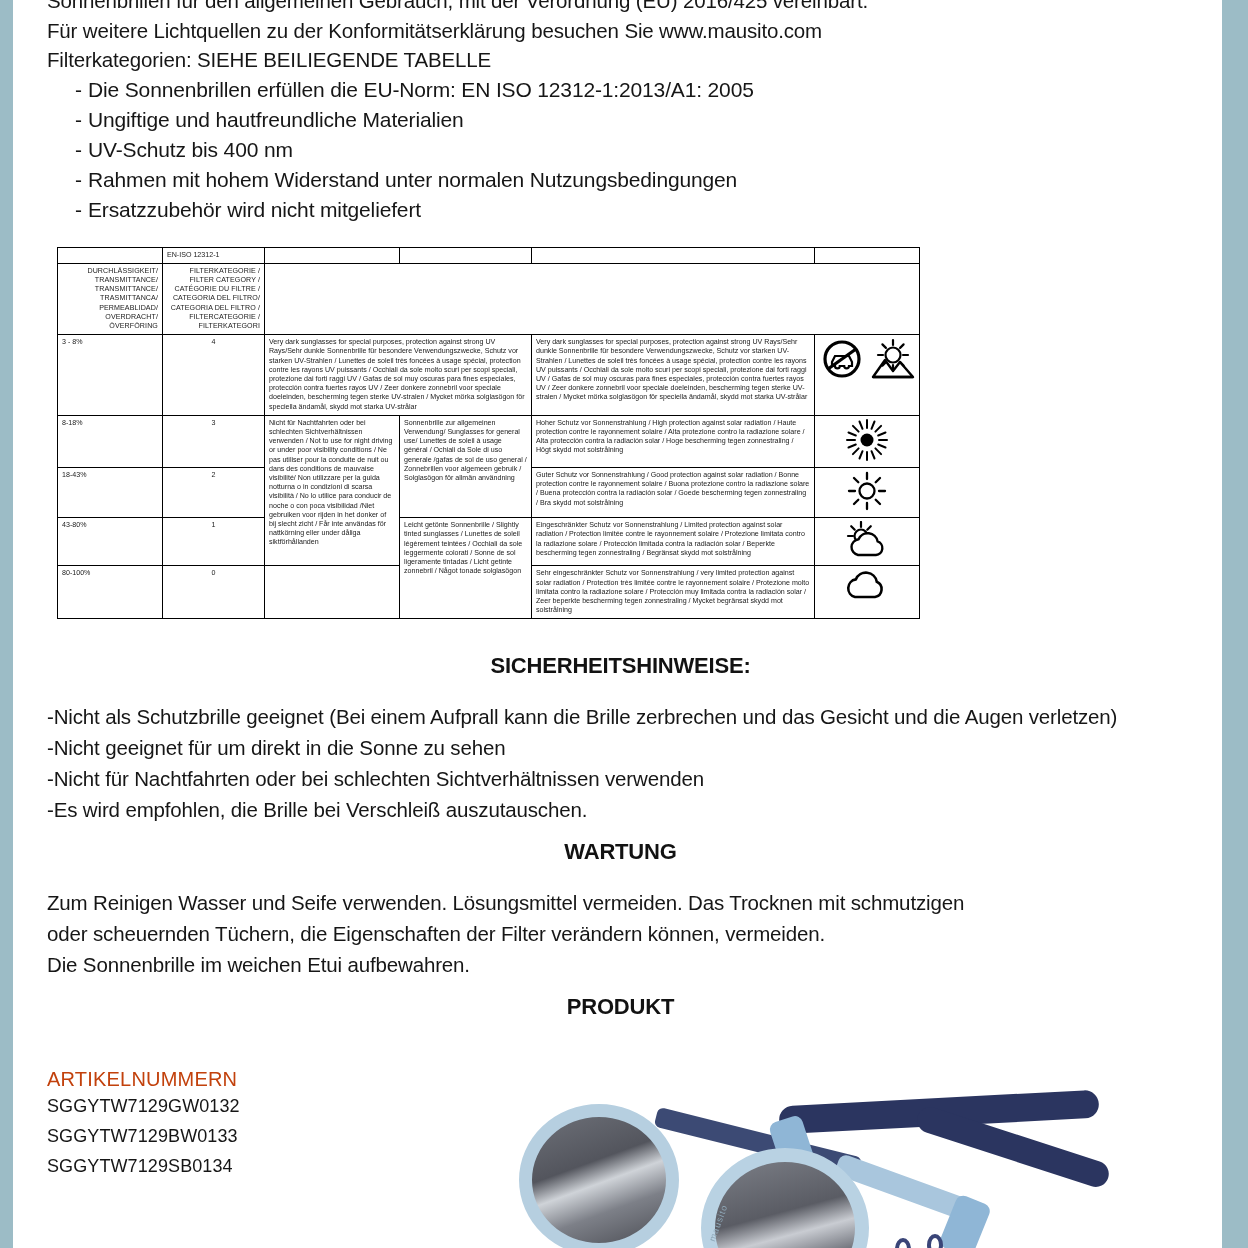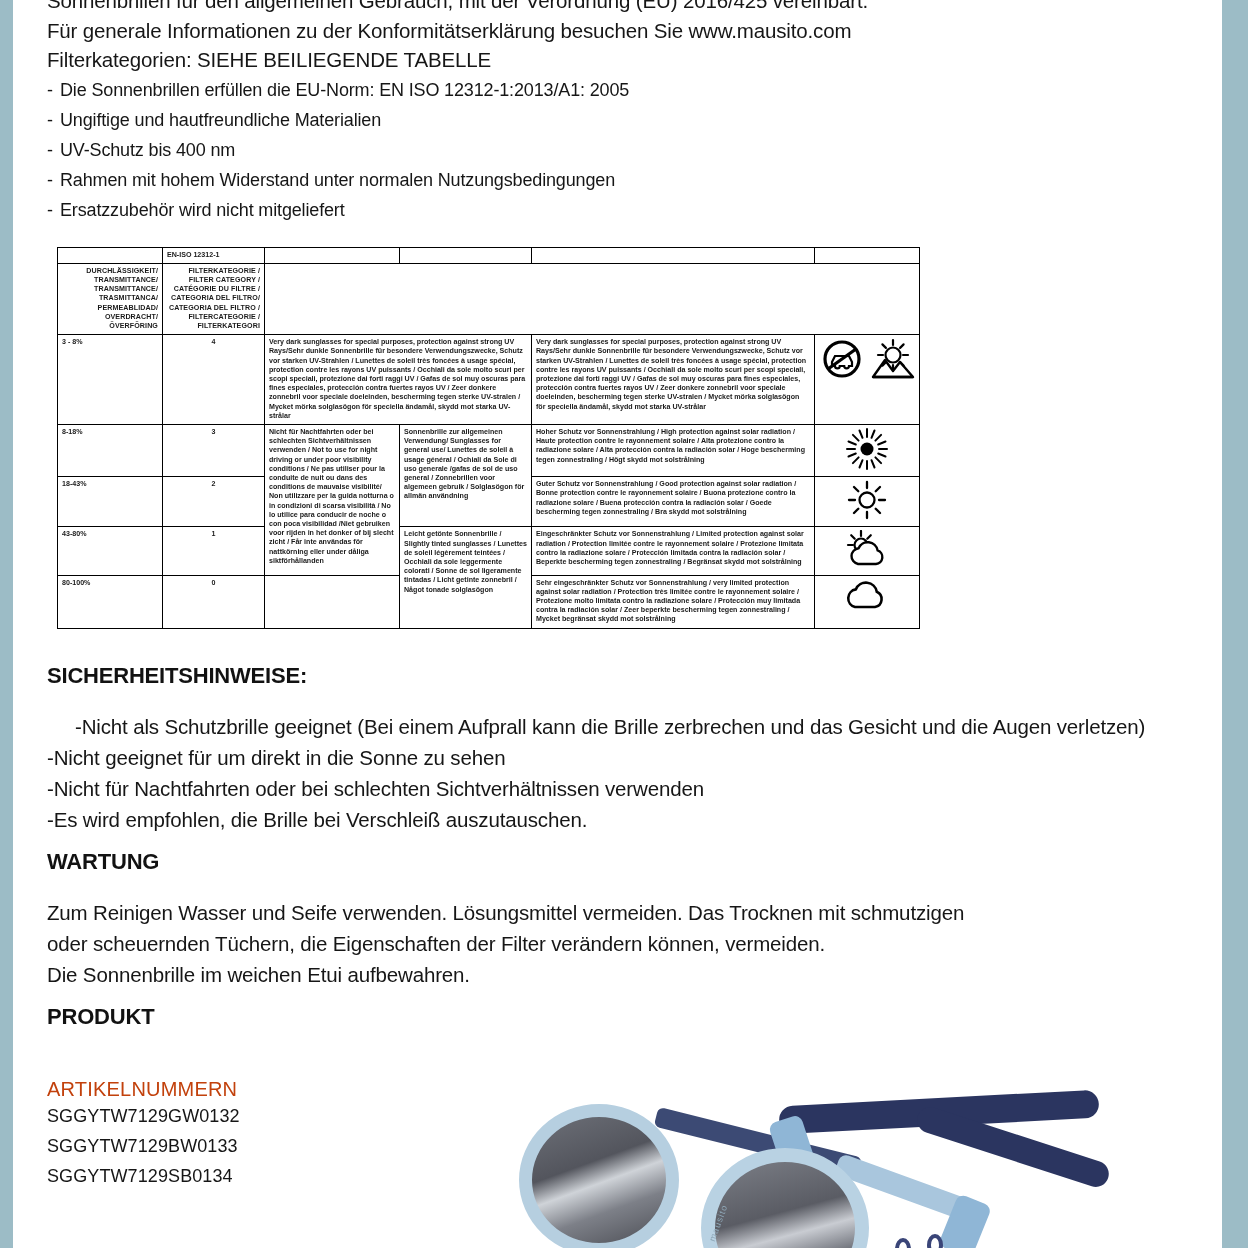--- a/index.html
+++ b/index.html
@@ -25,42 +25,43 @@
   
   .intro-line {
     font-size: 20.5px;
     line-height: 29.5px;
     color: #161616;
     white-space: nowrap;
     letter-spacing: -0.15px;
   }
   .intro-line.clipped { margin-top: -14px; }
   .bullet-line {
-    font-size: 18px;
+    font-size: 21px;
     line-height: 30px;
     color: #161616;
     white-space: nowrap;
     letter-spacing: -0.15px;
+    margin-left: 28px;
   }
   .bullet-line .dash { display:inline-block; width:13px; }
 
   
   .table-wrap { margin-top: 22px; margin-left: 10px; }
   table.filter {
     border-collapse: collapse;
     width: 862px;
     table-layout: fixed;
   }
   table.filter td {
     border: 1.6px solid #000;
     vertical-align: top;
     padding: 3px 4px;
     font-size: 7.1px;
     line-height: 9.2px;
-    font-weight: bold;
+    font-weight: normal;
     color: #1a1a1a;
   }
   td.nob { border: none; }
   td.head-std {
     font-size: 10.2px;
     font-weight: bold;
     vertical-align: middle;
     padding: 6px 6px;
   }
   td.hdr {
@@ -85,32 +86,33 @@
   td.icon { text-align: center; vertical-align: middle; padding: 2px; }
   .icon-row { display:flex; align-items:center; justify-content:center; gap:4px; }
 
   
   h2.sect {
     font-size: 22px;
     font-weight: bold;
     color: #121212;
     margin: 0;
     letter-spacing: -0.2px;
+    text-align: center;
   }
   .sect-gap-lg { height: 34px; }
   .sect-gap-md { height: 22px; }
   .sect-gap-sm { height: 14px; }
   .body-line {
     font-size: 20.5px;
     line-height: 31px;
     color: #161616;
     white-space: nowrap;
     letter-spacing: -0.15px;
   }
-  .body-line.wrapit { white-space: normal; margin-left: 28px; }
+  .body-line.wrapit { white-space: normal; }
 
   
   .art-head {
     font-size: 20px;
     font-weight: normal;
     color: #c2410c;
     letter-spacing: 0.2px;
   }
   .art-num {
     font-size: 18px;
@@ -173,21 +175,21 @@
   }
 </style>
 </head>
 <body>
 
 <div class="page">
   <div class="content">
 
     <div>
       <div class="intro-line clipped">Sonnenbrillen für den allgemeinen Gebrauch, mit der Verordnung (EU) 2016/425 vereinbart.</div>
-      <div class="intro-line">Für generale Informationen zu der Konformitätserklärung besuchen Sie www.mausito.com</div>
+      <div class="intro-line">Für weitere Lichtquellen zu der Konformitätserklärung besuchen Sie www.mausito.com</div>
       <div class="intro-line">Filterkategorien: SIEHE BEILIEGENDE TABELLE</div>
 
       <div class="bullet-line"><span class="dash">-</span><span>Die Sonnenbrillen erfüllen die EU-Norm: EN ISO 12312-1:2013/A1: 2005</span></div>
       <div class="bullet-line"><span class="dash">-</span><span>Ungiftige und hautfreundliche Materialien</span></div>
       <div class="bullet-line"><span class="dash">-</span><span>UV-Schutz bis 400 nm</span></div>
       <div class="bullet-line"><span class="dash">-</span><span>Rahmen mit hohem Widerstand unter normalen Nutzungsbedingungen</span></div>
       <div class="bullet-line"><span class="dash">-</span><span>Ersatzzubehör wird nicht mitgeliefert</span></div>
     </div>
 
     <div class="table-wrap">

